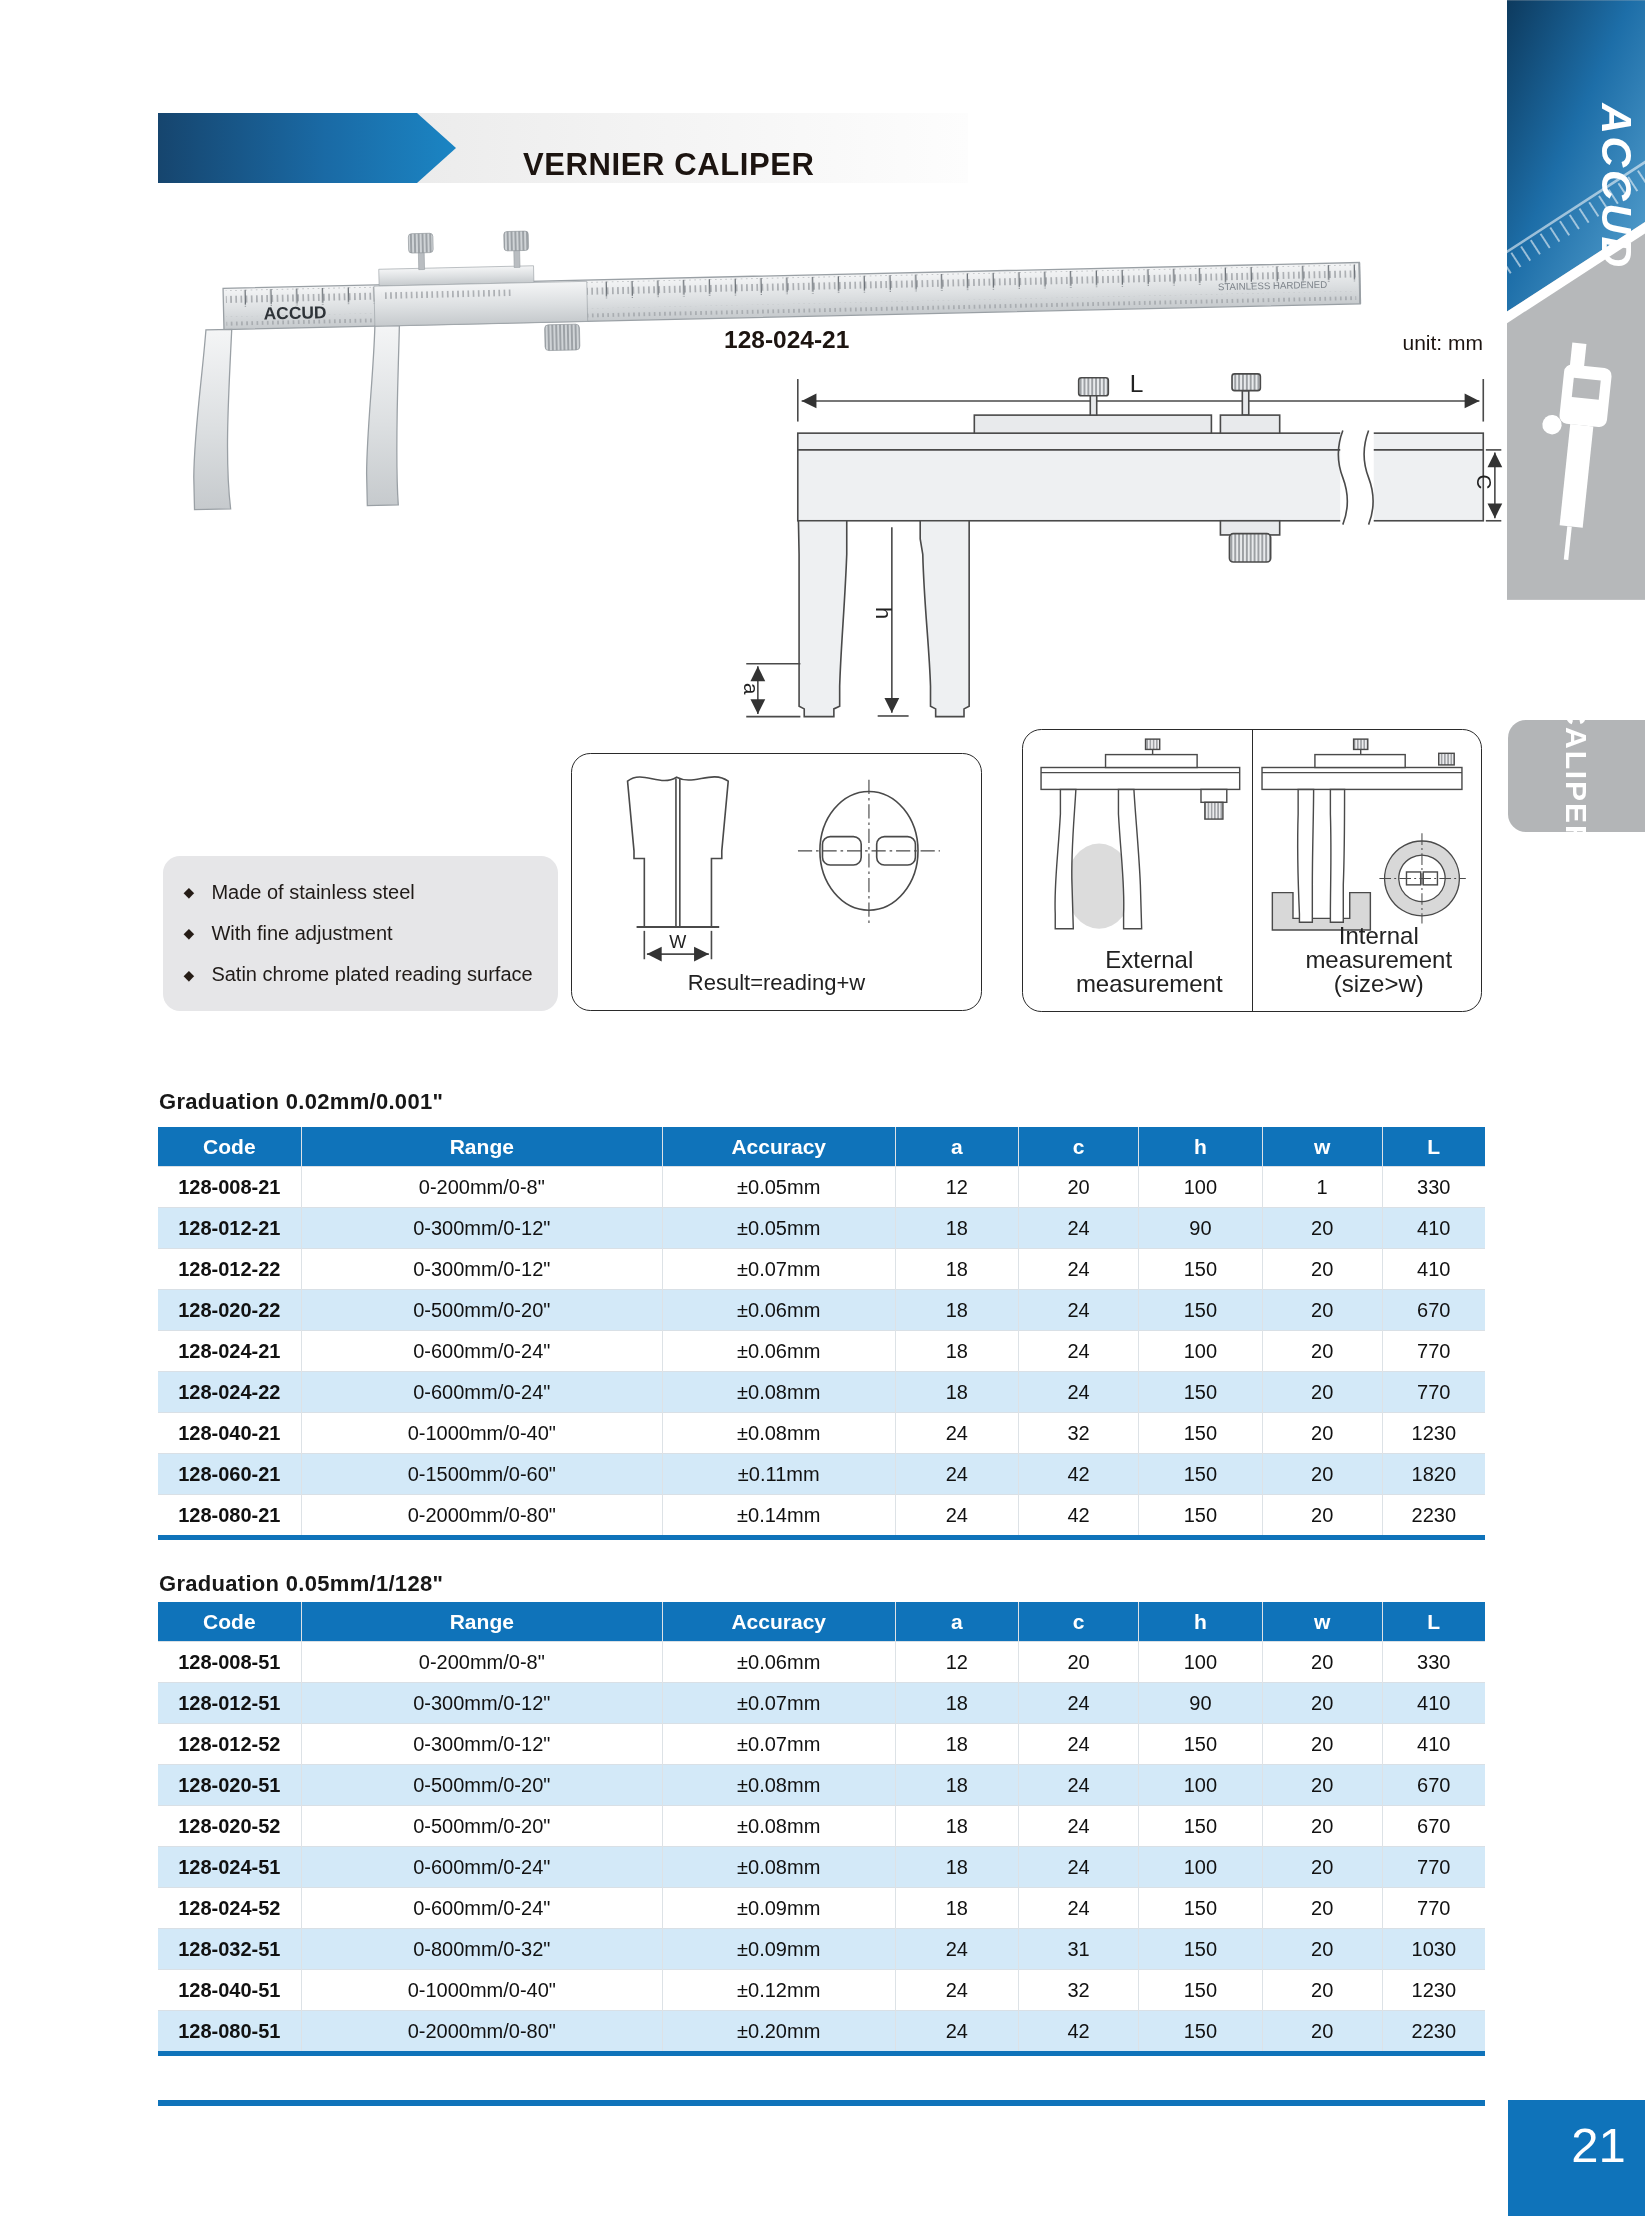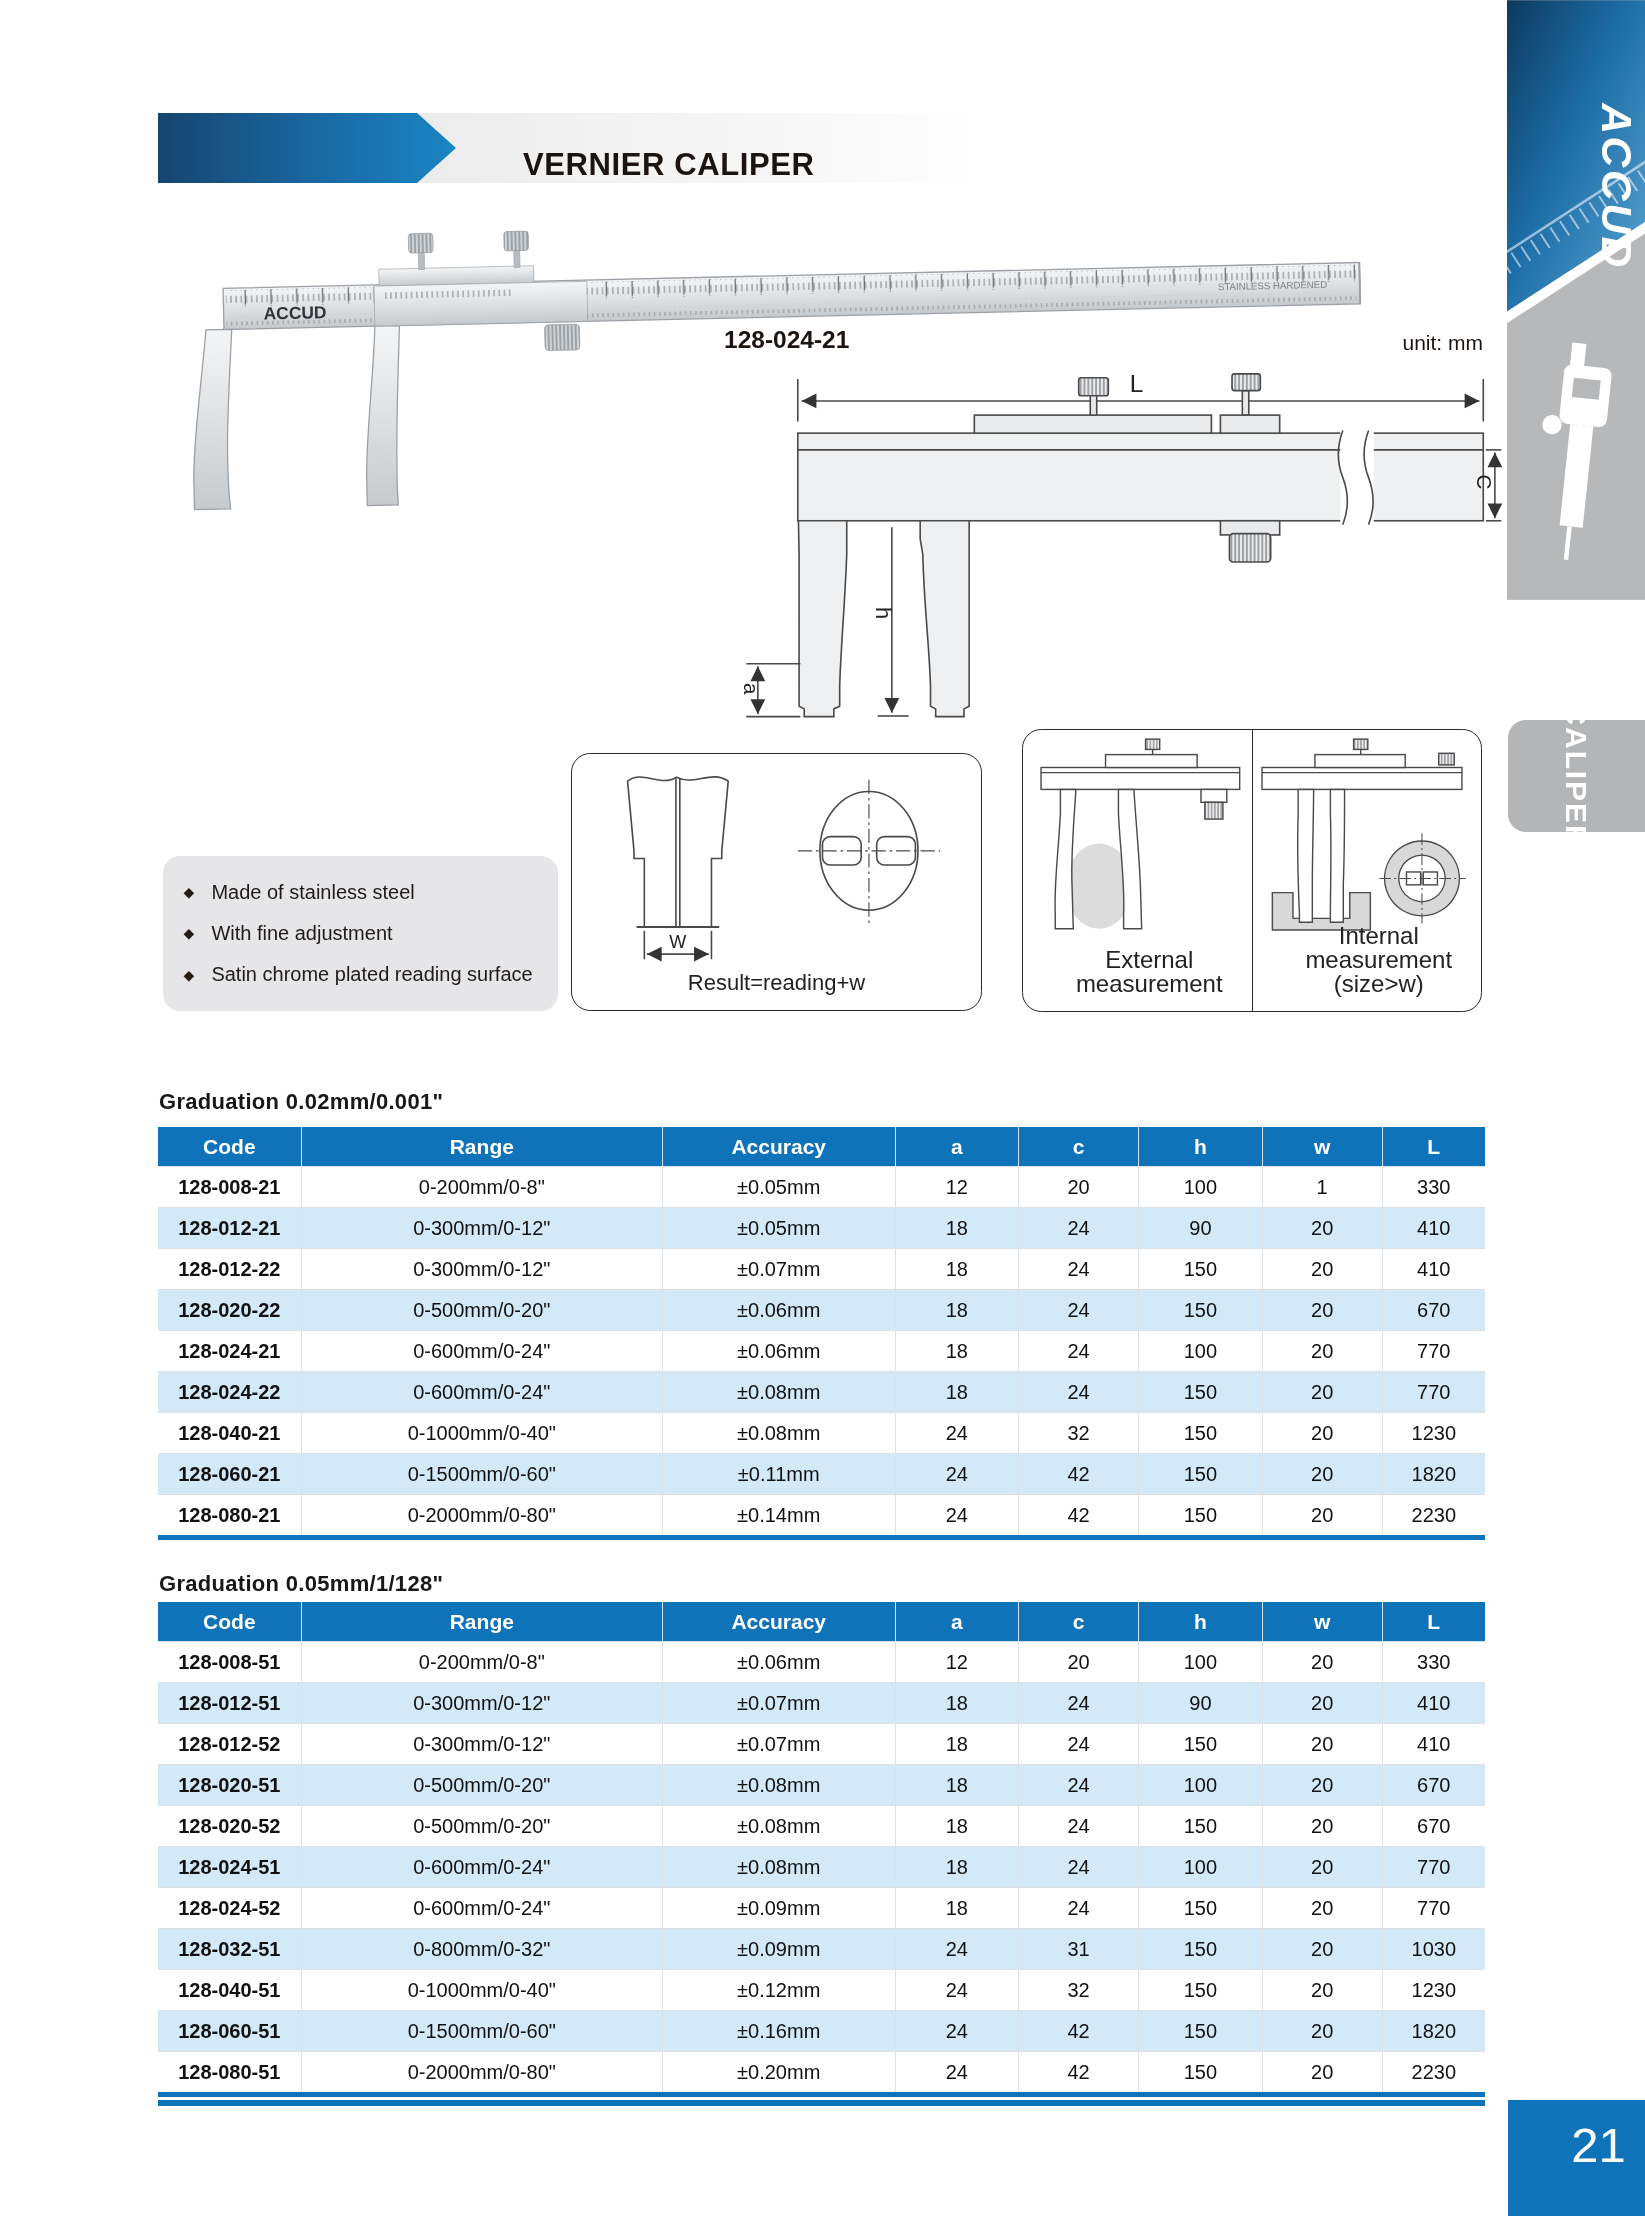--- a/index.html
+++ b/index.html
@@ -524,30 +524,20 @@
           <td>128-040-51</td>
           <td>0-1000mm/0-40"</td>
           <td>±0.12mm</td>
           <td>24</td>
           <td>32</td>
           <td>150</td>
           <td>20</td>
           <td>1230</td>
         </tr>
         <tr>
-          <td>128-060-51</td>
-          <td>0-1500mm/0-60"</td>
-          <td>±0.16mm</td>
-          <td>24</td>
-          <td>42</td>
-          <td>150</td>
-          <td>20</td>
-          <td>1820</td>
-        </tr>
-        <tr>
           <td>128-080-51</td>
           <td>0-2000mm/0-80"</td>
           <td>±0.20mm</td>
           <td>24</td>
           <td>42</td>
           <td>150</td>
           <td>20</td>
           <td>2230</td>
         </tr>
       </tbody>

